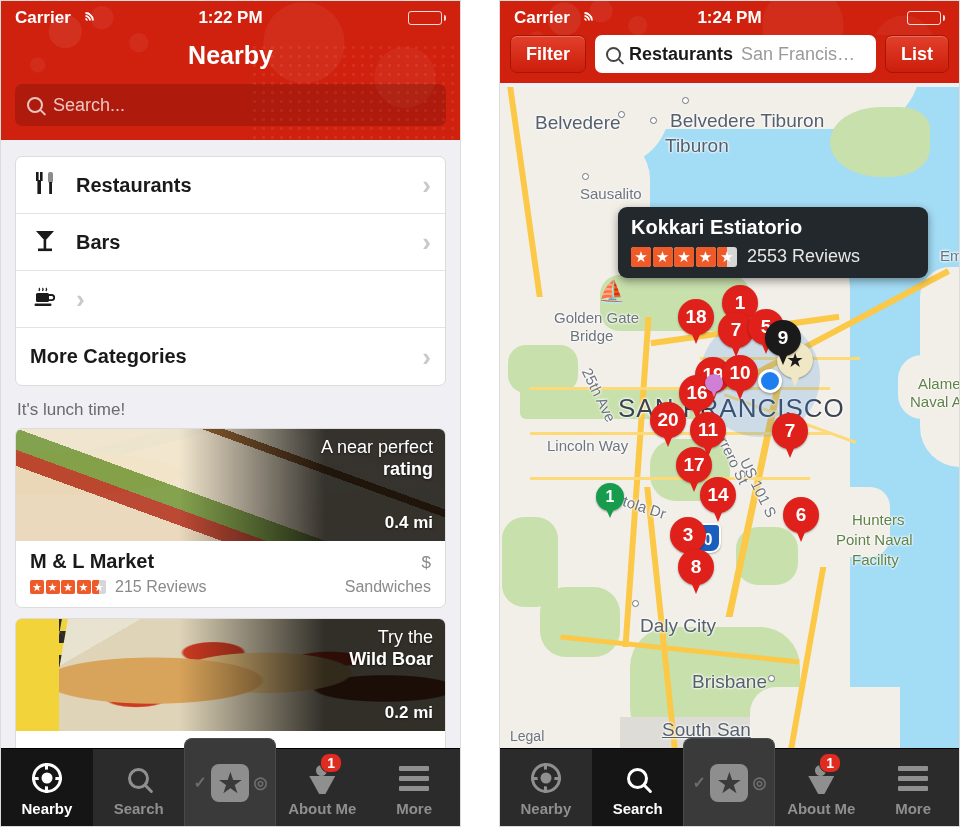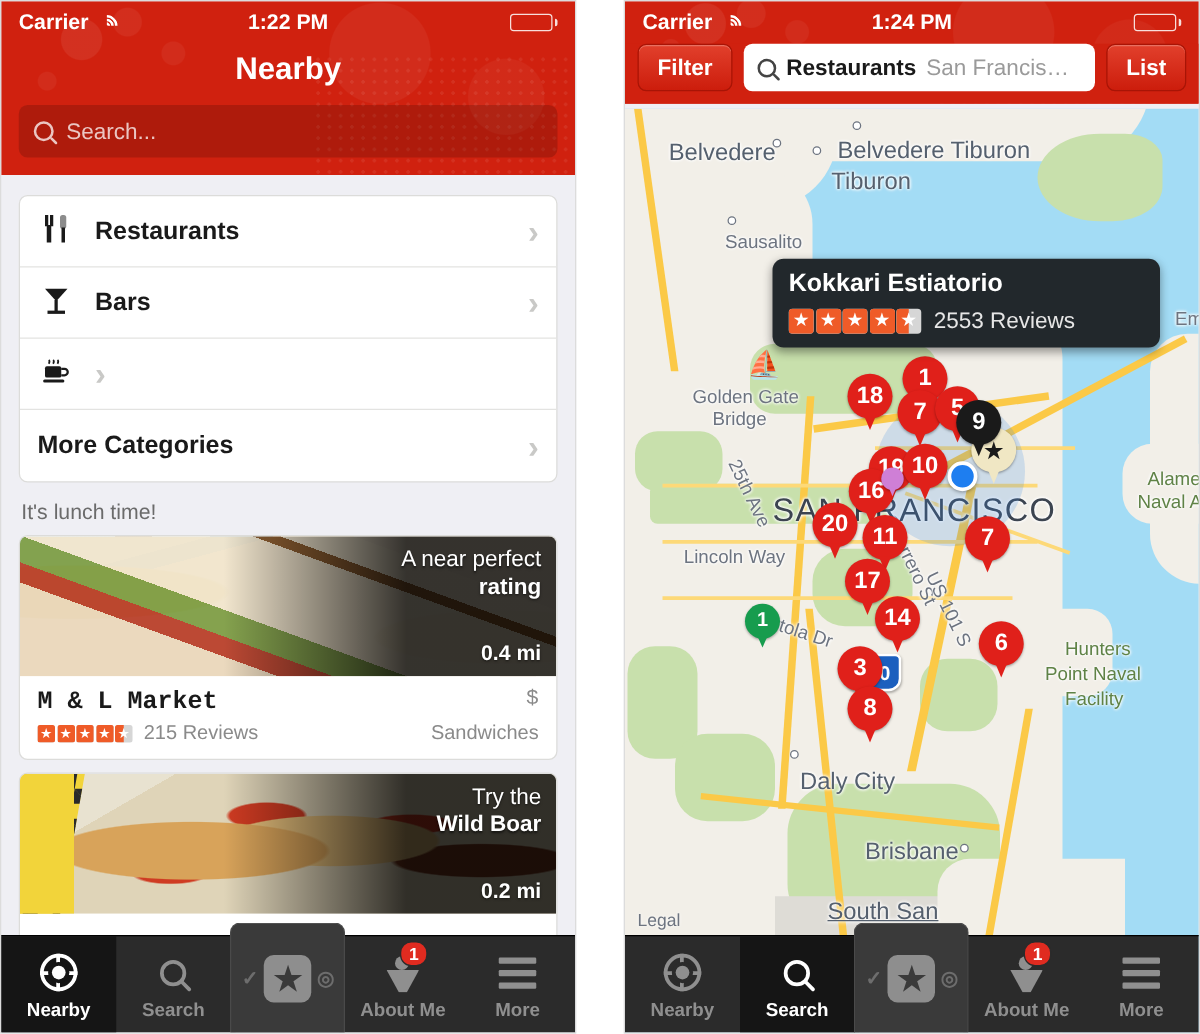--- a/index.html
+++ b/index.html
@@ -140,21 +140,21 @@
     background: linear-gradient(to left, rgba(0,0,0,.78) 0 28%, rgba(0,0,0,.0) 62%);
   }
   .deal-tag {
     position: absolute; right: 12px; top: 8px; text-align: right;
     color: #fff; font-size: 18px; line-height: 1.2; max-width: 170px;
     text-shadow: 0 1px 2px rgba(0,0,0,.6);
   }
   .deal-tag b { font-weight: bold; display: block; }
   .deal-dist { position: absolute; right: 12px; bottom: 8px; color: #fff; font-size: 17px; font-weight: bold; text-shadow: 0 1px 2px rgba(0,0,0,.6); }
   .deal-body { padding: 9px 14px 11px; }
-  .deal-line1 { display: flex; align-items: flex-start; font-family: Liberation Mono, monospace; }
+  .deal-line1 { display: flex; align-items: flex-end; }
   .deal-name { font-size: 20px; font-weight: bold; color: #1a1a1a; flex: 1; }
   .deal-price { font-size: 17px; color: #8a8a8a; }
   .deal-line2 { display: flex; align-items: center; margin-top: 5px; }
   .deal-reviews { font-size: 16px; color: #8a8a8a; margin-left: 9px; flex: 1; }
   .deal-cat { font-size: 16px; color: #8a8a8a; }
 
   
   .stars { display: inline-flex; gap: 1.5px; }
   .st { width: 14px; height: 14px; border-radius: 2px; background: #d6d6d6; position: relative; overflow: hidden; }
   .st .fillbar { position: absolute; left: 0; top: 0; bottom: 0; background: #ef5b28; }

